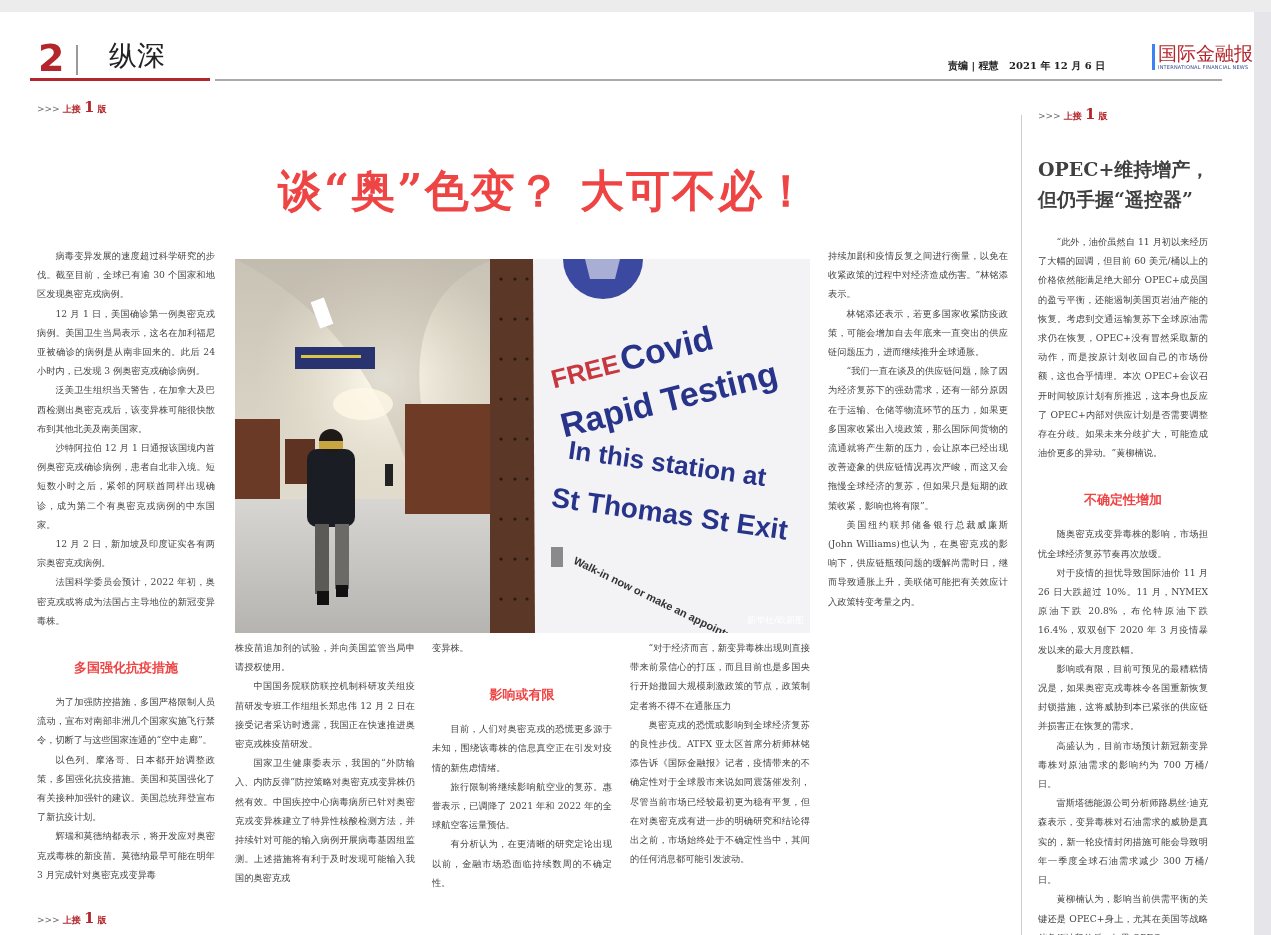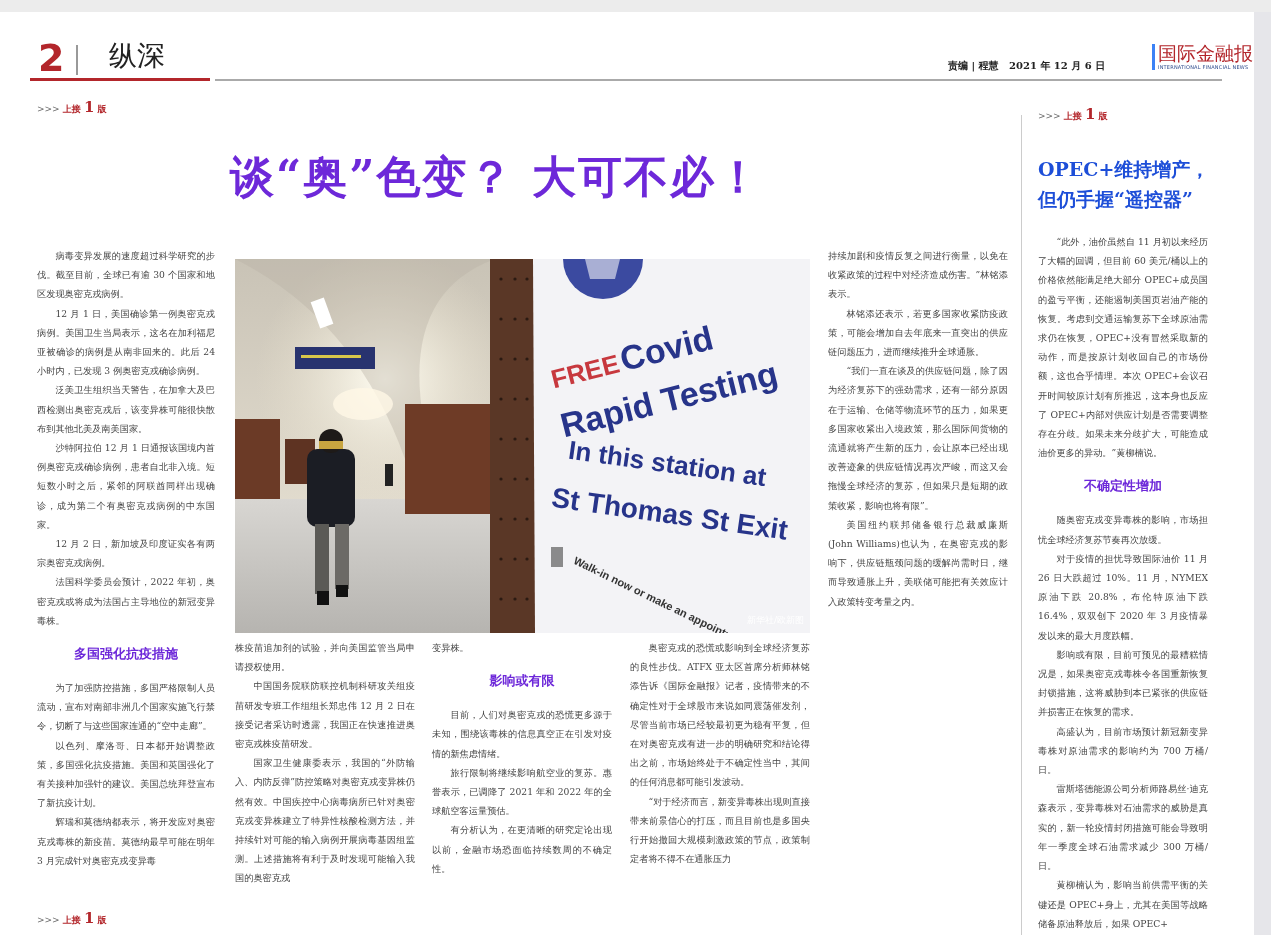--- a/index.html
+++ b/index.html
@@ -16,32 +16,32 @@
   .rule-grey { position: absolute; left: 215px; top: 67px; width: 1007px; height: 2px; background: #aaa; }
   .editor { position: absolute; left: 948px; top: 47px; font-size: 10px; color: #222; font-weight: bold; white-space: nowrap; }
   .logo { position: absolute; left: 1108px; top: 32px; border-left: 3px solid #3b82f6; padding-left: 3px; margin-left: 44px; }
   .logo-cn { font-size: 19px; color: #b3262b; line-height: 1.05; font-family: "DejaVu Serif", serif; }
   .logo-en { font-size: 5px; color: #2c4a8c; letter-spacing: 0.2px; font-family: "DejaVu Sans", sans-serif; }
 
   .jump { position: absolute; font-size: 9px; color: #b3262b; font-weight: bold; white-space: nowrap; }
   .jump .arr { color: #666; font-weight: normal; }
   .jump .num { font-size: 15px; }
 
-  .headline { position: absolute; left: 230px; top: 136px; width: 580px; text-align: left; font-family: "DejaVu Serif", serif; font-weight: bold; font-size: 44px; color: #6d28d9; letter-spacing: 2px; }
+  .headline { position: absolute; left: 230px; top: 150px; width: 580px; text-align: right; font-family: "DejaVu Serif", serif; font-weight: bold; font-size: 44px; color: #ef4444; letter-spacing: 2px; }
 
   .photo { position: absolute; left: 235px; top: 247px; width: 575px; height: 374px; overflow: hidden; background: #4a3a30; }
   .credit { position: absolute; right: 6px; bottom: 6px; font-size: 9px; color: #fff; font-family: "DejaVu Sans", sans-serif; }
 
   .col { position: absolute; font-size: 9.2px; line-height: 19.2px; color: #444; text-align: justify; }
   .col p { text-indent: 2em; }
   .col p.noindent { text-indent: 0; }
-  .col .sub { text-indent: 0; text-align: center; font-family: "DejaVu Sans", sans-serif; font-weight: bold; font-size: 13px; color: #6d28d9; margin: 14px 0 14px; line-height: 20px; }
+  .col .sub { text-indent: 0; text-align: center; font-family: "DejaVu Sans", sans-serif; font-weight: bold; font-size: 13px; color: #ef4444; margin: 28px 0 14px; line-height: 20px; }
 
   .vrule { position: absolute; left: 1021px; top: 103px; width: 1px; height: 832px; background: #ccc; }
-  .side-title { position: absolute; left: 1038px; top: 142px; width: 210px; font-family: "DejaVu Serif", serif; font-weight: bold; font-size: 19px; line-height: 30px; color: #1d4ed8; }
+  .side-title { position: absolute; left: 1038px; top: 142px; width: 210px; font-family: "DejaVu Serif", serif; font-weight: bold; font-size: 19px; line-height: 30px; color: #404040; }
 </style>
 </head>
 <body>
 
 <div class="topbar"></div>
 <div class="rightshade"></div>
 
 <div class="page">
 
   <div class="sec-num">2</div>
@@ -187,22 +187,22 @@
 
   <div class="col" style="left:432px; top:626px; width:180px;">
     <p class="noindent">变异株。</p>
     <div class="sub">影响或有限</div>
     <p>目前，人们对奥密克戎的恐慌更多源于未知，围绕该毒株的信息真空正在引发对疫情的新焦虑情绪。</p>
     <p>旅行限制将继续影响航空业的复苏。惠誉表示，已调降了 2021 年和 2022 年的全球航空客运量预估。</p>
     <p>有分析认为，在更清晰的研究定论出现以前，金融市场恐面临持续数周的不确定性。</p>
   </div>
 
   <div class="col" style="left:630px; top:626px; width:180px;">
+    <p>“对于经济而言，新变异毒株出现则直接带来前景信心的打压，而且目前也是多国央行开始撤回大规模刺激政策的节点，政策制定者将不得不在通胀压力</p>
     <p>奥密克戎的恐慌或影响到全球经济复苏的良性步伐。ATFX 亚太区首席分析师林铭添告诉《国际金融报》记者，疫情带来的不确定性对于全球股市来说如同震荡催发剂，尽管当前市场已经较最初更为稳有平复，但在对奥密克戎有进一步的明确研究和结论得出之前，市场始终处于不确定性当中，其间的任何消息都可能引发波动。</p>
-    <p>“对于经济而言，新变异毒株出现则直接带来前景信心的打压，而且目前也是多国央行开始撤回大规模刺激政策的节点，政策制定者将不得不在通胀压力</p>
   </div>
 
   <div class="col" style="left:828px; top:234px; width:180px;">
     <p class="noindent">持续加剧和疫情反复之间进行衡量，以免在收紧政策的过程中对经济造成伤害。”林铭添表示。</p>
     <p>林铭添还表示，若更多国家收紧防疫政策，可能会增加自去年底来一直突出的供应链问题压力，进而继续推升全球通胀。</p>
     <p>“我们一直在谈及的供应链问题，除了因为经济复苏下的强劲需求，还有一部分原因在于运输、仓储等物流环节的压力，如果更多国家收紧出入境政策，那么国际间货物的流通就将产生新的压力，会让原本已经出现改善迹象的供应链情况再次严峻，而这又会拖慢全球经济的复苏，但如果只是短期的政策收紧，影响也将有限”。</p>
     <p>美国纽约联邦储备银行总裁威廉斯(John Williams)也认为，在奥密克戎的影响下，供应链瓶颈问题的缓解尚需时日，继而导致通胀上升，美联储可能把有关效应计入政策转变考量之内。</p>
   </div>
 
   <div class="vrule"></div>

